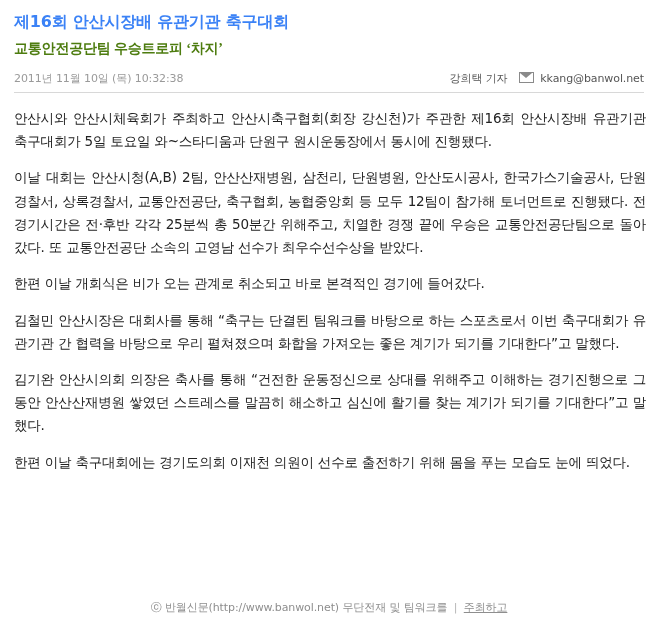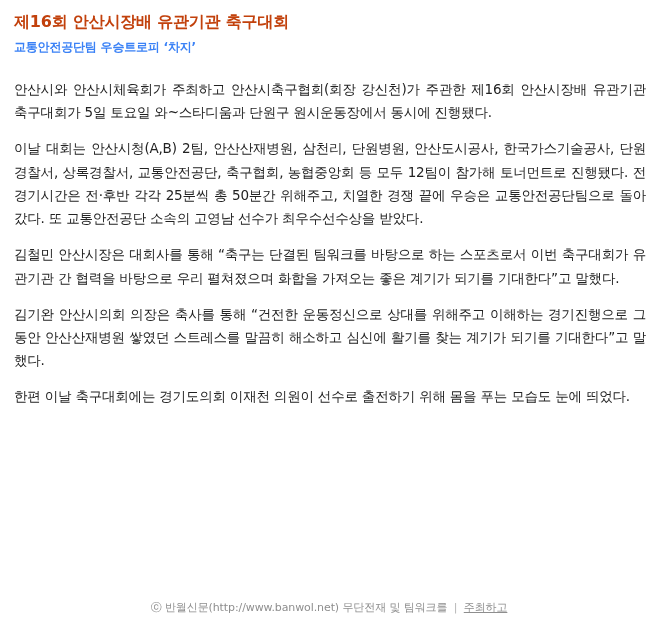--- a/index.html
+++ b/index.html
@@ -20,32 +20,33 @@
     height: 621px;
     box-sizing: border-box;
     padding: 0;
   }
   .headline-block {
     padding: 10px 14px 0 14px;
   }
   .headline {
     font-size: 16px;
     font-weight: bold;
-    color: #c2410c;
+    color: #3b82f6;
     letter-spacing: -0.2px;
     line-height: 1.5;
     margin: 0 0 4px 0;
   }
   .subhead {
-    font-size: 12px;
+    font-size: 14px;
     font-weight: bold;
-    color: #3b82f6;
+    color: #4d7c0f;
     letter-spacing: -0.2px;
     line-height: 1.5;
     margin: 0 0 8px 0;
+    font-family: Liberation Serif, serif;
   }
   .byline-bar {
     position: relative;
     margin: 0 14px;
     padding: 4px 0 5px 0;
     border-bottom: 1px solid #d8d8d8;
     height: 16px;
   }
   .byline-date {
     position: absolute;
@@ -129,24 +130,33 @@
 </head>
 <body>
 
 <div class="article">
 
   <div class="headline-block">
     <h1 class="headline">제16회  안산시장배  유관기관  축구대회</h1>
     <h2 class="subhead">교통안전공단팀 우승트로피 ‘차지’</h2>
   </div>
 
+  <div class="byline-bar">
+    <span class="byline-date">2011년 11월 10일 (목) 10:32:38</span>
+    <span class="byline-right">
+      <span class="byline-author">강희택 기자</span>
+      <span class="mail-icon"></span>
+      <span class="byline-email">kkang@banwol.net</span>
+    </span>
+  </div>
 
   <div class="body-block">
     <p class="para">안산시와 안산시체육회가 주최하고 안산시축구협회(회장 강신천)가 주관한 제16회 안산시장배 유관기관 축구대회가 5일 토요일 와~스타디움과 단원구 원시운동장에서 동시에 진행됐다.</p>
     <p class="para">이날 대회는 안산시청(A,B) 2팀, 안산산재병원, 삼천리, 단원병원, 안산도시공사, 한국가스기술공사, 단원경찰서, 상록경찰서, 교통안전공단, 축구협회, 농협중앙회 등 모두 12팀이 참가해 토너먼트로 진행됐다. 전 경기시간은 전·후반 각각 25분씩 총 50분간 위해주고, 치열한 경쟁 끝에 우승은 교통안전공단팀으로 돌아갔다. 또 교통안전공단 소속의 고영남 선수가 최우수선수상을 받았다.</p>
+    <p class="para">한편 이날 개회식은 비가 오는 관계로 취소되고 바로 본격적인 경기에 들어갔다.</p>
     <p class="para">김철민 안산시장은 대회사를 통해 “축구는 단결된 팀워크를 바탕으로 하는 스포츠로서 이번 축구대회가 유관기관 간 협력을 바탕으로 우리 펼쳐졌으며 화합을 가져오는 좋은 계기가 되기를 기대한다”고 말했다.</p>
     <p class="para">김기완 안산시의회 의장은 축사를 통해 “건전한 운동정신으로 상대를 위해주고 이해하는 경기진행으로 그동안 안산산재병원 쌓였던 스트레스를 말끔히 해소하고 심신에 활기를 찾는 계기가 되기를 기대한다”고 말했다.</p>
     <p class="para">한편 이날 축구대회에는 경기도의회 이재천 의원이 선수로 출전하기 위해 몸을 푸는 모습도 눈에 띄었다.</p>
   </div>
 
   <div class="footer">
     <span class="copy-mark">ⓒ</span>
     <span>반월신문(http://www.banwol.net) 무단전재 및 팀워크를</span>
     <span class="footer-sep">|</span>
     <span class="footer-link">주최하고</span>

